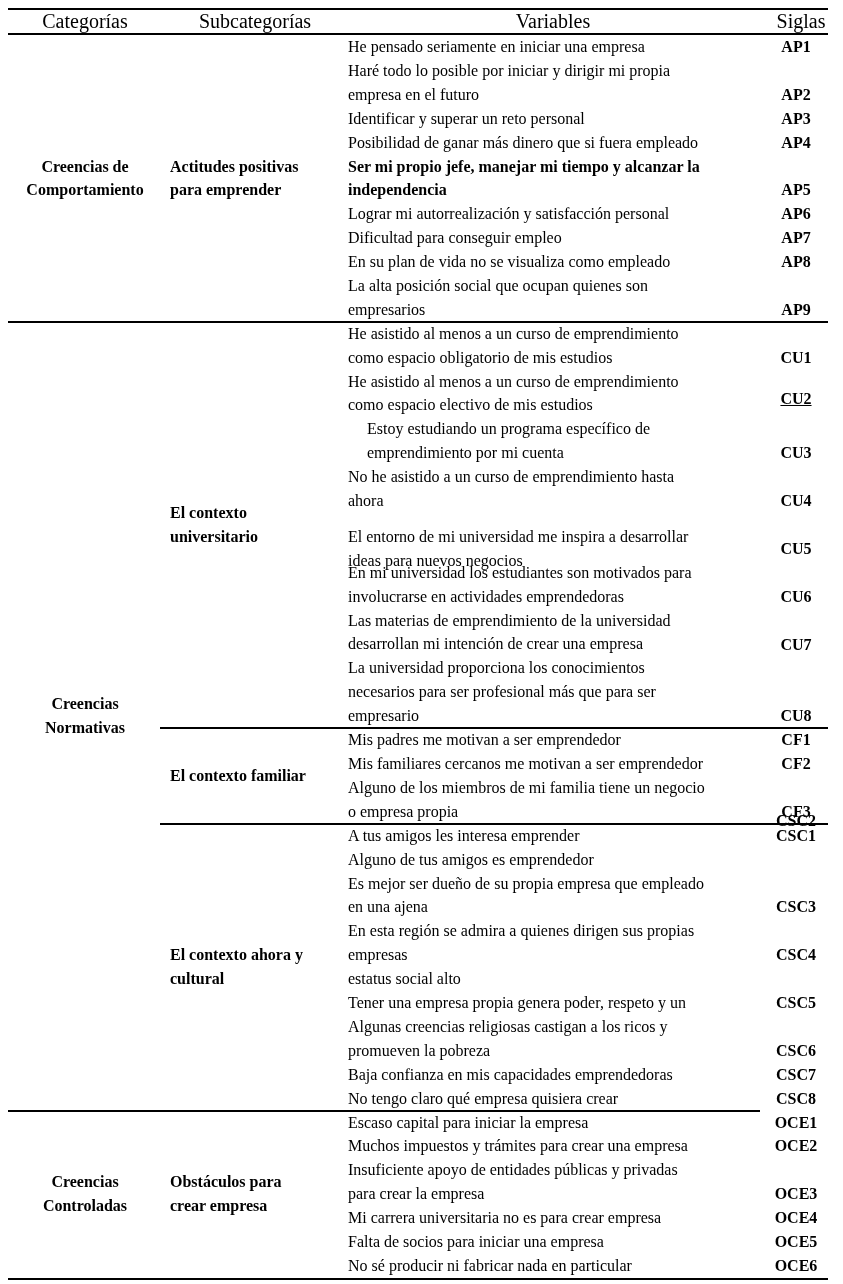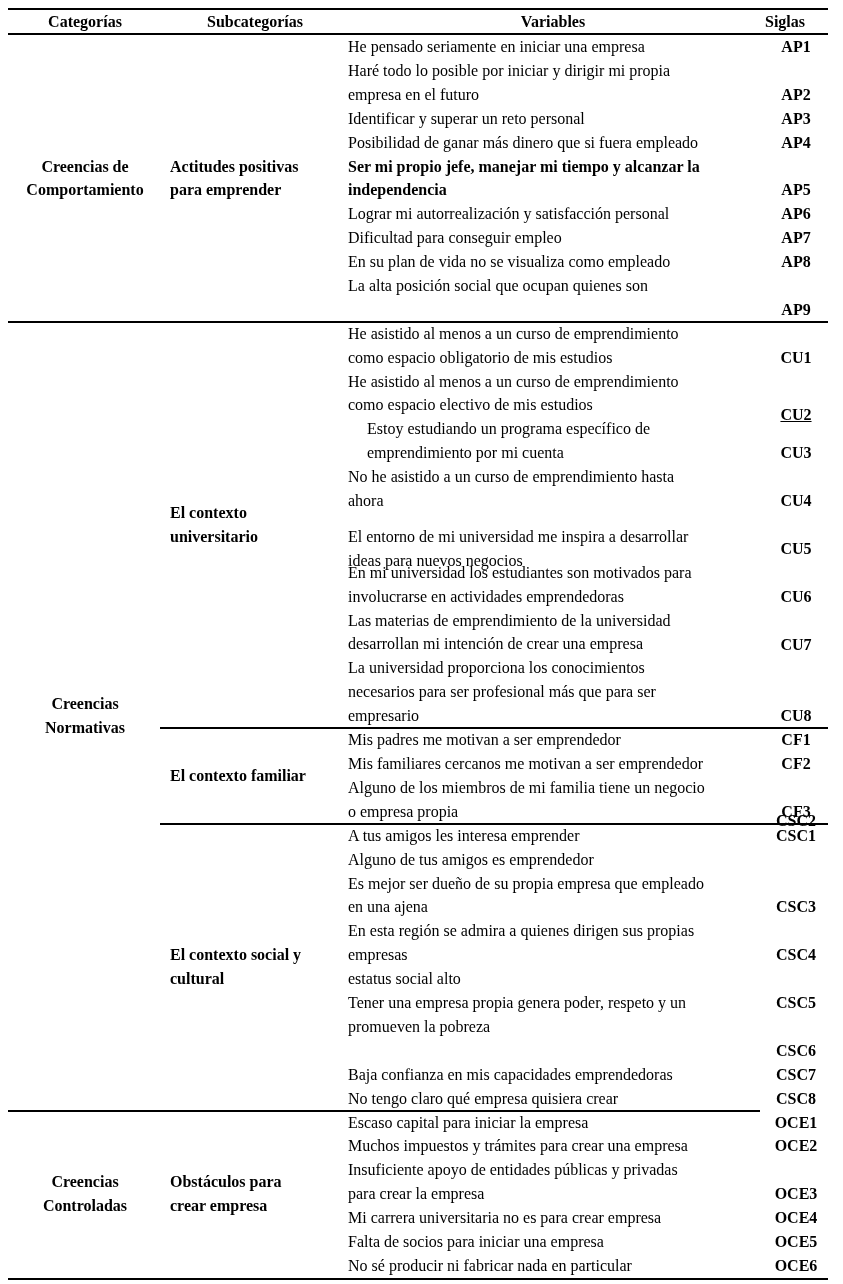--- a/index.html
+++ b/index.html
@@ -1,35 +1,35 @@
 <!DOCTYPE html>
 <html><head>
 <meta charset="utf-8">
 <style>
   html, body { margin: 0; padding: 0; background: #ffffff; }
   body { width: 843px; height: 1284px; position: relative; overflow: hidden;
          font-family: "Liberation Serif", "DejaVu Serif", serif; color: #000; font-size: 16px; }
   .rule { position: absolute; height: 2px; background: #000; }
-  .hdr { position: absolute; top: 9px; height: 25px; line-height: 25px; font-weight: bold; font-size: 16px; }
+  .hdr { position: absolute; top: 9px; height: 25px; line-height: 25px; font-weight: normal; font-size: 20px; }
   .cell { position: absolute; line-height: 23.9px; font-size: 16px; }
   .cat { width: 160px; left: 5px; text-align: center; font-weight: bold; }
   .sub { left: 170px; width: 175px; font-weight: bold; }
   .var { left: 348px; width: 410px; }
   .sig { left: 760px; width: 72px; text-align: center; font-weight: bold; }
   .line { display: block; height: 23.9px; white-space: nowrap; }
 </style>
 </head>
 <body>
 
 <div id="table-root">
   <div class="rule" style="left:8px;width:820px;top:8px;"></div>
   <div class="hdr" style="left:5px;width:160px;text-align:center;">Categorías</div>
   <div class="hdr" style="left:165px;width:180px;text-align:center;">Subcategorías</div>
   <div class="hdr" style="left:348px;width:410px;text-align:center;">Variables</div>
-  <div class="hdr" style="left:765px;width:72px;">Siglas</div>
+  <div class="hdr" style="left:765px;width:72px;text-align:center;">Siglas</div>
   <div class="rule" style="left:8px;width:820px;top:33px;"></div>
 <div class="cell var" style="top: 35px;">
       <span class="line">He pensado seriamente en iniciar una empresa</span>
     </div>
     <div class="cell sig" style="top: 35px;">
       <span class="line">AP1</span>
     </div>
     <div class="cell var" style="top: 58.9px;">
       <span class="line">Haré todo lo posible por iniciar y dirigir mi propia</span>
       <span class="line">empresa en el futuro</span>
@@ -69,20 +69,21 @@
       <span class="line">AP7</span>
     </div>
     <div class="cell var" style="top: 250.1px;">
       <span class="line">En su plan de vida no se visualiza como empleado</span>
     </div>
     <div class="cell sig" style="top: 250.1px;">
       <span class="line">AP8</span>
     </div>
     <div class="cell var" style="top: 274px;">
       <span class="line">La alta posición social que ocupan quienes son</span>
+      <span class="line">empresarios</span>
     </div>
     <div class="cell sig" style="top: 297.9px;">
       <span class="line">AP9</span>
     </div>
     <div class="cell sub" style="top: 154.5px;">
       <span class="line">Actitudes positivas</span>
       <span class="line">para emprender</span>
     </div>
     <div class="cell cat" style="top: 154.5px;">
       <span class="line">Creencias de</span>
@@ -93,21 +94,21 @@
       <span class="line">He asistido al menos a un curso de emprendimiento</span>
       <span class="line">como espacio obligatorio de mis estudios</span>
     </div>
     <div class="cell sig" style="top: 345.7px;">
       <span class="line">CU1</span>
     </div>
     <div class="cell var" style="top: 369.6px;">
       <span class="line">He asistido al menos a un curso de emprendimiento</span>
       <span class="line">como espacio electivo de mis estudios</span>
     </div>
-    <div class="cell sig" style="top: 403px; text-decoration: underline;">
+    <div class="cell sig" style="top: 387px; text-decoration: underline;">
       <span class="line">CU2</span>
     </div>
     <div class="cell var" style="top: 417.4px; margin-left: 19px;">
       <span class="line">Estoy estudiando un programa específico de</span>
       <span class="line">emprendimiento por mi cuenta</span>
     </div>
     <div class="cell sig" style="top: 441.3px;">
       <span class="line">CU3</span>
     </div>
     <div class="cell var" style="top: 465.2px;">
@@ -201,39 +202,40 @@
       <span class="line">CSC4</span>
     </div>
     <div class="cell var" style="top: 967.1px;">
       <span class="line">estatus social alto</span>
       <span class="line">Tener una empresa propia genera poder, respeto y un</span>
     </div>
     <div class="cell sig" style="top: 991px;">
       <span class="line">CSC5</span>
     </div>
     <div class="cell var" style="top: 1014.9px;">
+      <span class="line">Algunas creencias religiosas castigan a los ricos y</span>
       <span class="line">promueven la pobreza</span>
     </div>
     <div class="cell sig" style="top: 1038.8px;">
       <span class="line">CSC6</span>
     </div>
     <div class="cell var" style="top: 1062.7px;">
       <span class="line">Baja confianza en mis capacidades emprendedoras</span>
     </div>
     <div class="cell sig" style="top: 1062.7px;">
       <span class="line">CSC7</span>
     </div>
     <div class="cell var" style="top: 1086.6px;">
       <span class="line">No tengo claro qué empresa quisiera crear</span>
     </div>
     <div class="cell sig" style="top: 1086.6px;">
       <span class="line">CSC8</span>
     </div>
     <div class="cell sub" style="top: 943.2px;">
-      <span class="line">El contexto social y</span>
+      <span class="line">El contexto ahora y</span>
       <span class="line">cultural</span>
     </div>
     <div class="cell cat" style="top: 692.25px;">
       <span class="line">Creencias</span>
       <span class="line">Normativas</span>
     </div>
     <div class="rule" style="left: 8px; width: 752px; top: 1109.5px;"></div>
     <div class="cell var" style="top: 1110.5px;">
       <span class="line">Escaso capital para iniciar la empresa</span>
     </div>

